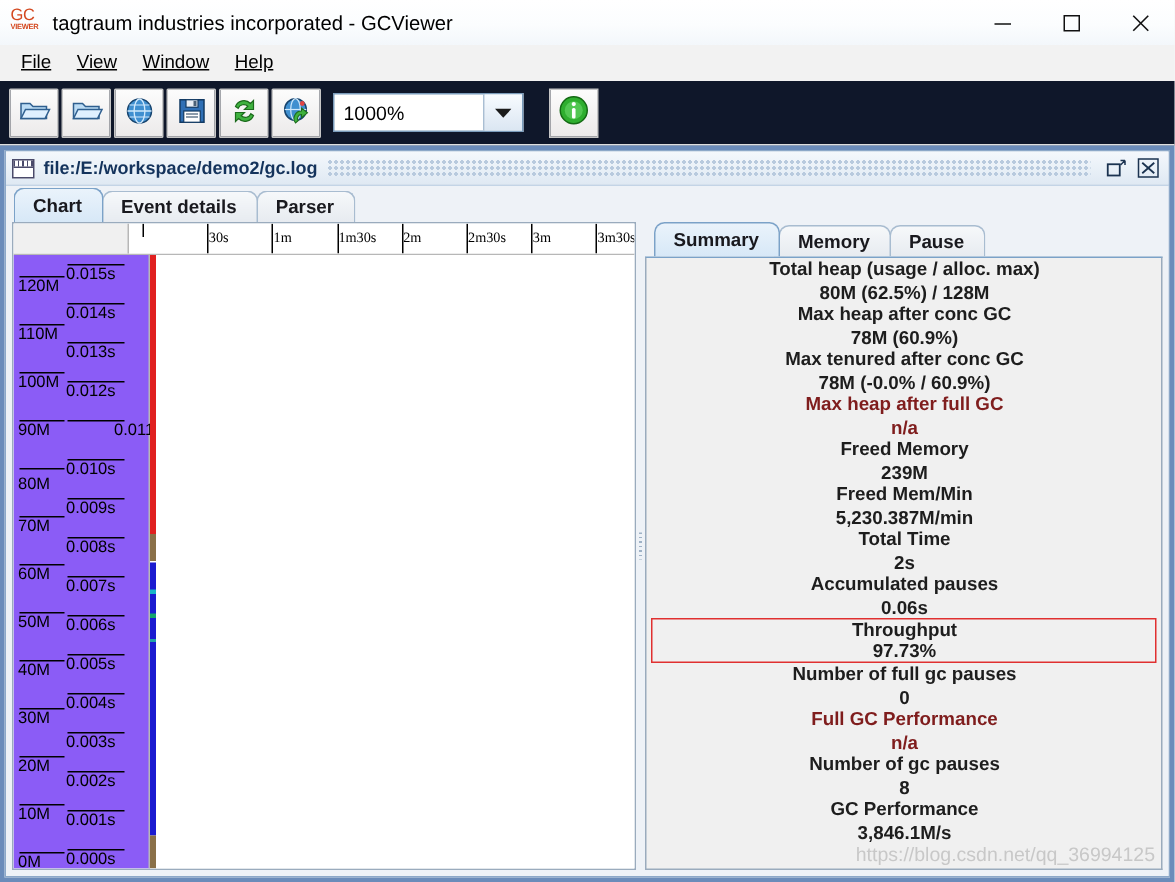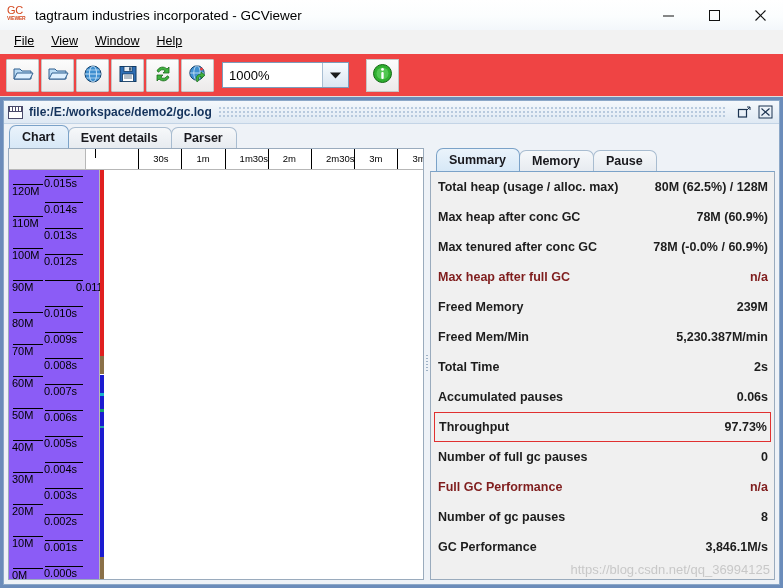--- a/index.html
+++ b/index.html
@@ -97,21 +97,21 @@
     padding: 2px 9px 3px 8px;
     font-size: 12.5px;
     color: #000;
     white-space: nowrap;
   }
   .menu-item u { text-decoration: underline; }
 
   
   .toolbar {
     height: 42px;
-    background: #ef4444;
+    background: #0f172a;
     display: flex;
     align-items: center;
     padding-left: 6px;
     flex: none;
     border-bottom: 1px solid #dfdfdf;
   }
   .tb-btn {
     width: 33px;
     height: 33px;
     margin-right: 2px;
@@ -321,25 +321,25 @@
     overflow: hidden;
     background: #ffffff;
   }
   .rtick {
     position: absolute;
     top: 0;
     height: 20px;
     border-left: 1px solid #000;
     font-size: 9.5px;
     color: #000;
-    padding-left: 14px;
+    padding-left: 0;
     box-sizing: border-box;
     line-height: 20px;
     white-space: nowrap;
-    font-family: Liberation Sans, sans-serif;
+    font-family: Liberation Serif, serif;
   }
   .rtick.minor {
     height: 9px;
     border-left: 1px solid #000;
   }
   .chart-body {
     flex: 1;
     display: flex;
     min-height: 0;
     position: relative;
@@ -410,20 +410,21 @@
   .sum-row {
     display: flex;
     justify-content: space-between;
     align-items: center;
     height: 30px;
     padding: 0 6px 0 7px;
     font-size: 12.5px;
     font-weight: bold;
     color: #1d1d1d;
     box-sizing: border-box;
+    flex-direction: column;
   }
   .sum-row.dim { color: #7f1d1d; }
   .sum-row.highlight {
     border: 1px solid #e03030;
     margin: 0 3px;
     padding: 0 3px 0 4px;
   }
   .sum-key { white-space: nowrap; }
   .sum-val { white-space: nowrap; text-align: right; }
 

